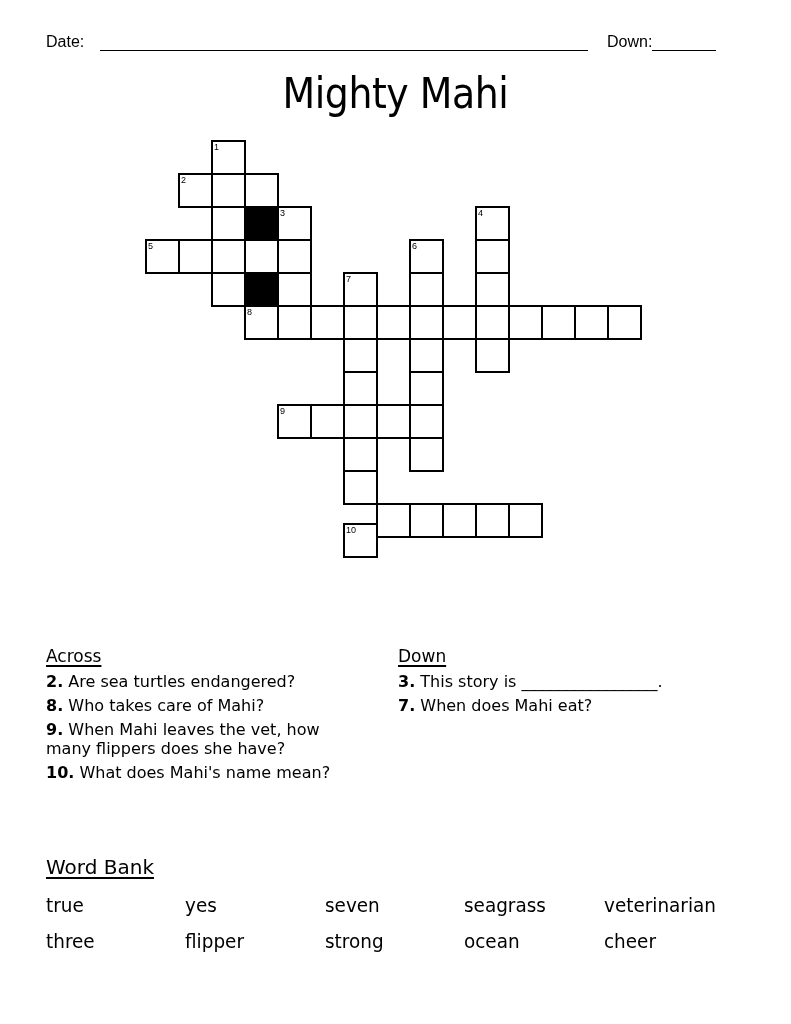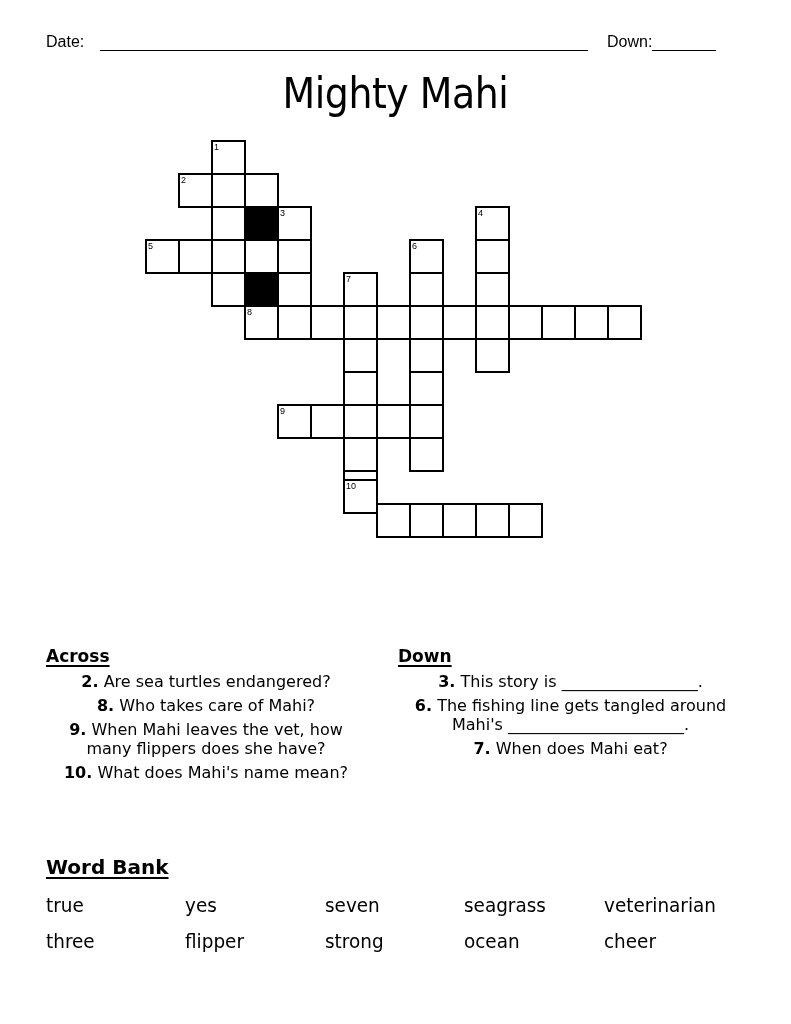--- a/index.html
+++ b/index.html
@@ -4,23 +4,23 @@
 <style>
   html, body { margin: 0; padding: 0; background: #ffffff; }
   body { width: 791px; height: 1024px; position: relative; overflow: hidden; color: #000; font-family: "DejaVu Sans", sans-serif; }
   .hdr-label { position: absolute; top: 33px; font-family: "Liberation Sans", sans-serif; font-size: 16px; color: #000; }
   .hdr-line { position: absolute; top: 50px; height: 0; border-top: 1.6px solid #000; }
   .title { position: absolute; top: 68px; left: 0; width: 791px; text-align: center; font-family: "DejaVu Sans", sans-serif; font-size: 43px; font-weight: normal; letter-spacing: -0.5px; transform: scaleX(0.88); transform-origin: center; }
   .grid { position: absolute; left: 0; top: 0; width: 791px; height: 560px; }
   .cell { position: absolute; width: 33px; height: 33px; box-sizing: border-box; border: 2px solid #000; background: #fff; margin-left: -1px; margin-top: -1px; width: 35px; height: 35px; }
   .cell.black { background: #000; }
   .cell .num { position: absolute; left: 1px; top: 0px; font-family: "Liberation Sans", sans-serif; font-size: 9px; line-height: 10px; color: #000; }
-  .section-head { position: absolute; font-family: "DejaVu Sans", sans-serif; font-weight: bold; text-decoration: underline; text-underline-offset: 3px; text-decoration-thickness: 2px; text-align: center; }
+  .section-head { position: absolute; font-family: "DejaVu Sans", sans-serif; font-weight: normal; text-decoration: underline; text-underline-offset: 3px; text-decoration-thickness: 2px; text-align: center; }
   .clues { position: absolute; width: 330px; font-family: "DejaVu Sans", sans-serif; font-size: 16px; line-height: 19px; transform-origin: left top; }
-  .clue { margin: 0 0 5px 0; text-align: center; }
+  .clue { margin: 0 0 5px 0; }
   .clue .n { font-weight: bold; }
   .wb-word { position: absolute; font-family: "DejaVu Sans", sans-serif; font-size: 20px; transform: scaleX(0.92); transform-origin: left top; }
 </style>
 </head>
 <body>
 
 <span class="hdr-label" style="left:46px;">Date:</span>
 <div class="hdr-line" style="left:100px; width:488px;"></div>
 <span class="hdr-label" style="left:607px;">Down:</span>
 <div class="hdr-line" style="left:652px; width:64px;"></div>
@@ -68,21 +68,21 @@
     <div class="cell" style="left: 410px; top: 438px;"></div>
     <div class="cell" style="left: 344px; top: 273px;">
       <span class="num">7</span>
     </div>
     <div class="cell" style="left: 344px; top: 306px;"></div>
     <div class="cell" style="left: 344px; top: 339px;"></div>
     <div class="cell" style="left: 344px; top: 372px;"></div>
     <div class="cell" style="left: 344px; top: 405px;"></div>
     <div class="cell" style="left: 344px; top: 438px;"></div>
     <div class="cell" style="left: 344px; top: 471px;"></div>
-    <div class="cell" style="left: 344px; top: 480px;">
+    <div class="cell" style="left: 344px; top: 524px;">
       <span class="num">10</span>
     </div>
     <div class="cell" style="left: 245px; top: 306px;">
       <span class="num">8</span>
     </div>
     <div class="cell" style="left: 311px; top: 306px;"></div>
     <div class="cell" style="left: 377px; top: 306px;"></div>
     <div class="cell" style="left: 443px; top: 306px;"></div>
     <div class="cell" style="left: 509px; top: 306px;"></div>
     <div class="cell" style="left: 542px; top: 306px;"></div>
@@ -106,21 +106,20 @@
 <div class="clues" style="left:46px; top:672px; width:320px;">
   <div class="clue"><span class="n">2.</span> <span>Are sea turtles endangered?</span></div>
   <div class="clue"><span class="n">8.</span> <span>Who takes care of Mahi?</span></div>
   <div class="clue"><span class="n">9.</span> <span>When Mahi leaves the vet, how many flippers does she have?</span></div>
   <div class="clue"><span class="n">10.</span> <span>What does Mahi's name mean?</span></div>
 </div>
 
 <div class="section-head" style="left:398px; top:646px; font-size:17px;">Down</div>
 <div class="clues" style="left:398px; top:672px; width:345px;">
   <div class="clue"><span class="n">3.</span> <span>This story is _________________.</span></div>
-  <div class="clue"><span class="n">6.</span> <span>The fishing line gets tangled around Mahi's ______________________.</span></div>
   <div class="clue"><span class="n">7.</span> <span>When does Mahi eat?</span></div>
 </div>
 
 <div class="section-head" style="left:46px; top:855px; font-size:20px;">Word Bank</div>
 <div>
   <span class="wb-word" style="left:46px; top:893px;">true</span>
   <span class="wb-word" style="left:185px; top:893px;">yes</span>
   <span class="wb-word" style="left:325px; top:893px;">seven</span>
   <span class="wb-word" style="left:464px; top:893px;">seagrass</span>
   <span class="wb-word" style="left:604px; top:893px;">veterinarian</span>

